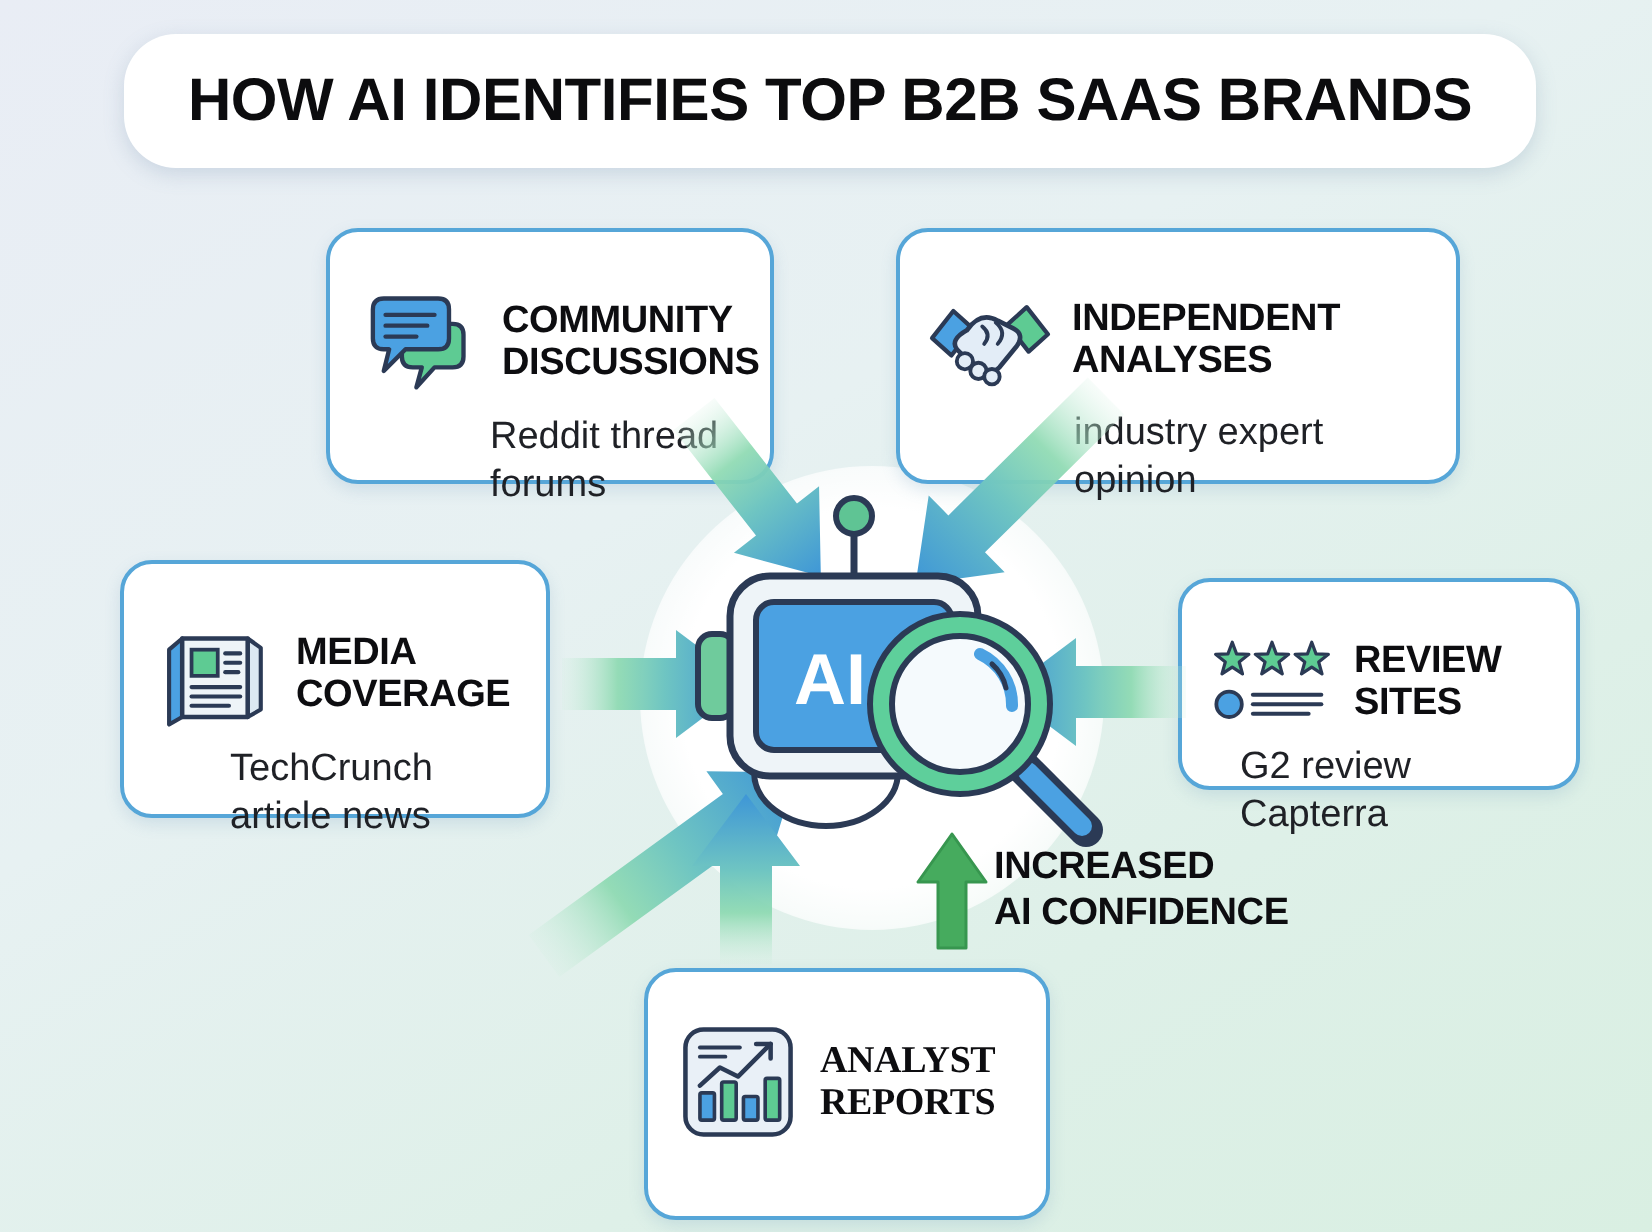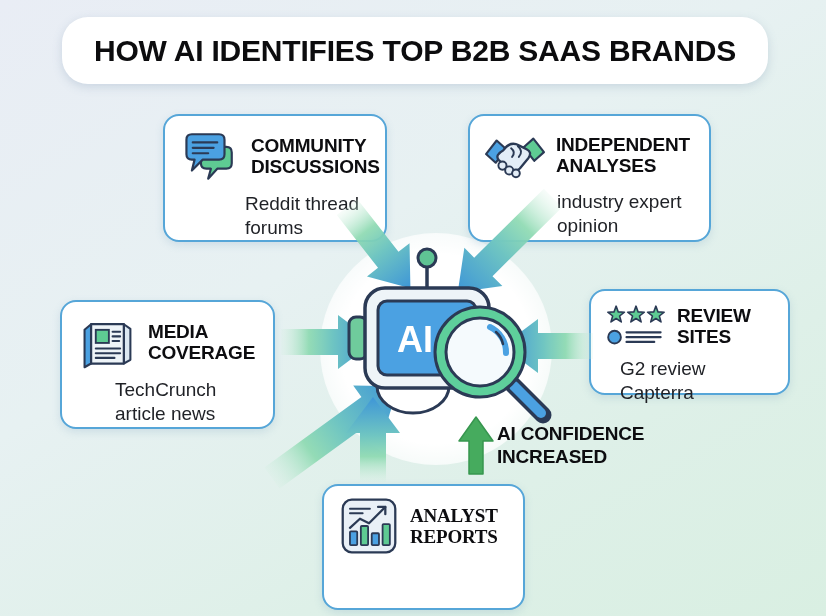--- a/index.html
+++ b/index.html
@@ -15,21 +15,21 @@
     display:flex; align-items:center; justify-content:center;
   }
   .title-card h1{
     margin:0; font-size:30px; font-weight:bold; color:#0c0c0e;
     letter-spacing:-0.2px; white-space:nowrap;
   }
   .node{
     position:absolute; background:#ffffff;
     border:2.5px solid #56a6d8; border-radius:16px;
     box-shadow:0 3px 8px rgba(90,140,180,0.18);
-    box-sizing:border-box; padding:11px 6px 8px 14px;
+    box-sizing:border-box; padding:26px 6px 8px 14px;
   }
   .node-head{display:flex; align-items:center; gap:10px;}
   .node-icon{width:62px; flex:0 0 62px; display:flex; align-items:center; justify-content:center;}
   .node-title{
     font-size:19px; font-weight:bold; color:#0d0d10; line-height:1.12;
     letter-spacing:-0.2px;
   }
   .node-sub{
     font-size:19px; color:#1f2126; line-height:1.25; margin-top:7px;
   }
@@ -65,40 +65,40 @@
           <line x1="13" y1="17" x2="40" y2="17" stroke="#2b3a55" stroke-width="2.4" stroke-linecap="round"></line>
           <line x1="13" y1="23" x2="36" y2="23" stroke="#2b3a55" stroke-width="2.4" stroke-linecap="round"></line>
           <line x1="13" y1="29" x2="30" y2="29" stroke="#2b3a55" stroke-width="2.4" stroke-linecap="round"></line>
         </svg>
       </div>
       <div class="node-title">COMMUNITY DISCUSSIONS</div>
     </div>
     <div class="node-sub" style="margin-left:66px;">Reddit thread forums</div>
   </div>
 
-  <div class="node" style="left:468px; top:114px; width:243px; height:128px;">
+  <div class="node" style="left:448px; top:114px; width:282px; height:128px;">
     <div class="node-head">
       <div class="node-icon">
         <svg width="62" height="56" viewBox="0 0 64 58">
           <polygon points="2,28 13,14 23,23 12,37" fill="#4ba1e2" stroke="#2b3a55" stroke-width="2.2" stroke-linejoin="round"></polygon>
           <polygon points="62,26 51,12 41,21 52,35" fill="#5ecb93" stroke="#2b3a55" stroke-width="2.2" stroke-linejoin="round"></polygon>
           <path d="M20 24 Q27 14 36 19 L44 23 Q50 26 46 32 L37 43 Q31 49 25 44 L15 34 Q11 29 20 24 Z" fill="#e3edf7" stroke="#2b3a55" stroke-width="2.4" stroke-linejoin="round"></path>
           <circle cx="19" cy="40" r="4.2" fill="#e3edf7" stroke="#2b3a55" stroke-width="2"></circle>
           <circle cx="26" cy="45" r="4.2" fill="#e3edf7" stroke="#2b3a55" stroke-width="2"></circle>
           <circle cx="33" cy="48" r="4" fill="#e3edf7" stroke="#2b3a55" stroke-width="2"></circle>
           <path d="M35 20 Q41 25 36 31" fill="none" stroke="#2b3a55" stroke-width="2" stroke-linecap="round"></path>
           <path d="M28 22 Q33 26 29 31" fill="none" stroke="#2b3a55" stroke-width="2" stroke-linecap="round"></path>
         </svg>
       </div>
       <div class="node-title">INDEPENDENT ANALYSES</div>
     </div>
     <div class="node-sub" style="margin-left:73px;">industry expert opinion</div>
   </div>
 
-  <div class="node" style="left:60px; top:300px; width:215px; height:129px;">
+  <div class="node" style="left:60px; top:280px; width:215px; height:129px;">
     <div class="node-head">
       <div class="node-icon">
         <svg width="60" height="58" viewBox="0 0 64 62">
           <path d="M8 18 L15 12 L15 54 L8 58 Z" fill="#4ba1e2" stroke="#2b3a55" stroke-width="2.2" stroke-linejoin="round"></path>
           <path d="M50 12 L57 17 L57 50 L50 54 Z" fill="#dce8f2" stroke="#2b3a55" stroke-width="2.2" stroke-linejoin="round"></path>
           <path d="M15 12 H50 V54 H15 Z" fill="#eef4f8" stroke="#2b3a55" stroke-width="2.4" stroke-linejoin="round"></path>
           <rect x="20" y="18" width="14" height="14" fill="#5ecb93" stroke="#2b3a55" stroke-width="2"></rect>
           <line x1="38" y1="20" x2="46" y2="20" stroke="#2b3a55" stroke-width="2.2" stroke-linecap="round"></line>
           <line x1="38" y1="25" x2="46" y2="25" stroke="#2b3a55" stroke-width="2.2" stroke-linecap="round"></line>
           <line x1="38" y1="30" x2="45" y2="30" stroke="#2b3a55" stroke-width="2.2" stroke-linecap="round"></line>
@@ -195,17 +195,17 @@
     <circle cx="180" cy="124" r="45" fill="none" stroke="#2b3a55" stroke-width="3"></circle>
     <circle cx="180" cy="124" r="34" fill="none" stroke="#2b3a55" stroke-width="3"></circle>
     <path d="M190 99 A 28 28 0 0 1 206 125" fill="none" stroke="#4ba1e2" stroke-width="6" stroke-linecap="round"></path>
     <path d="M196 104 A 22 22 0 0 1 203 116" fill="none" stroke="#2b3a55" stroke-width="2.5" stroke-linecap="round"></path>
   </svg>
 
   <svg class="overlay" style="left:457px; top:416px;" width="38" height="60" viewBox="0 0 38 60">
     <polygon points="19,1 2,25 12,25 12,58 26,58 26,25 36,25" fill="#46ab5e" stroke="#37964f" stroke-width="1.5" stroke-linejoin="round"></polygon>
   </svg>
   <div class="conf-label">
+    <div>INCREASED</div>
     <div>AI CONFIDENCE</div>
-    <div>INCREASED</div>
   </div>
 
 </div>
 
 </body></html>

